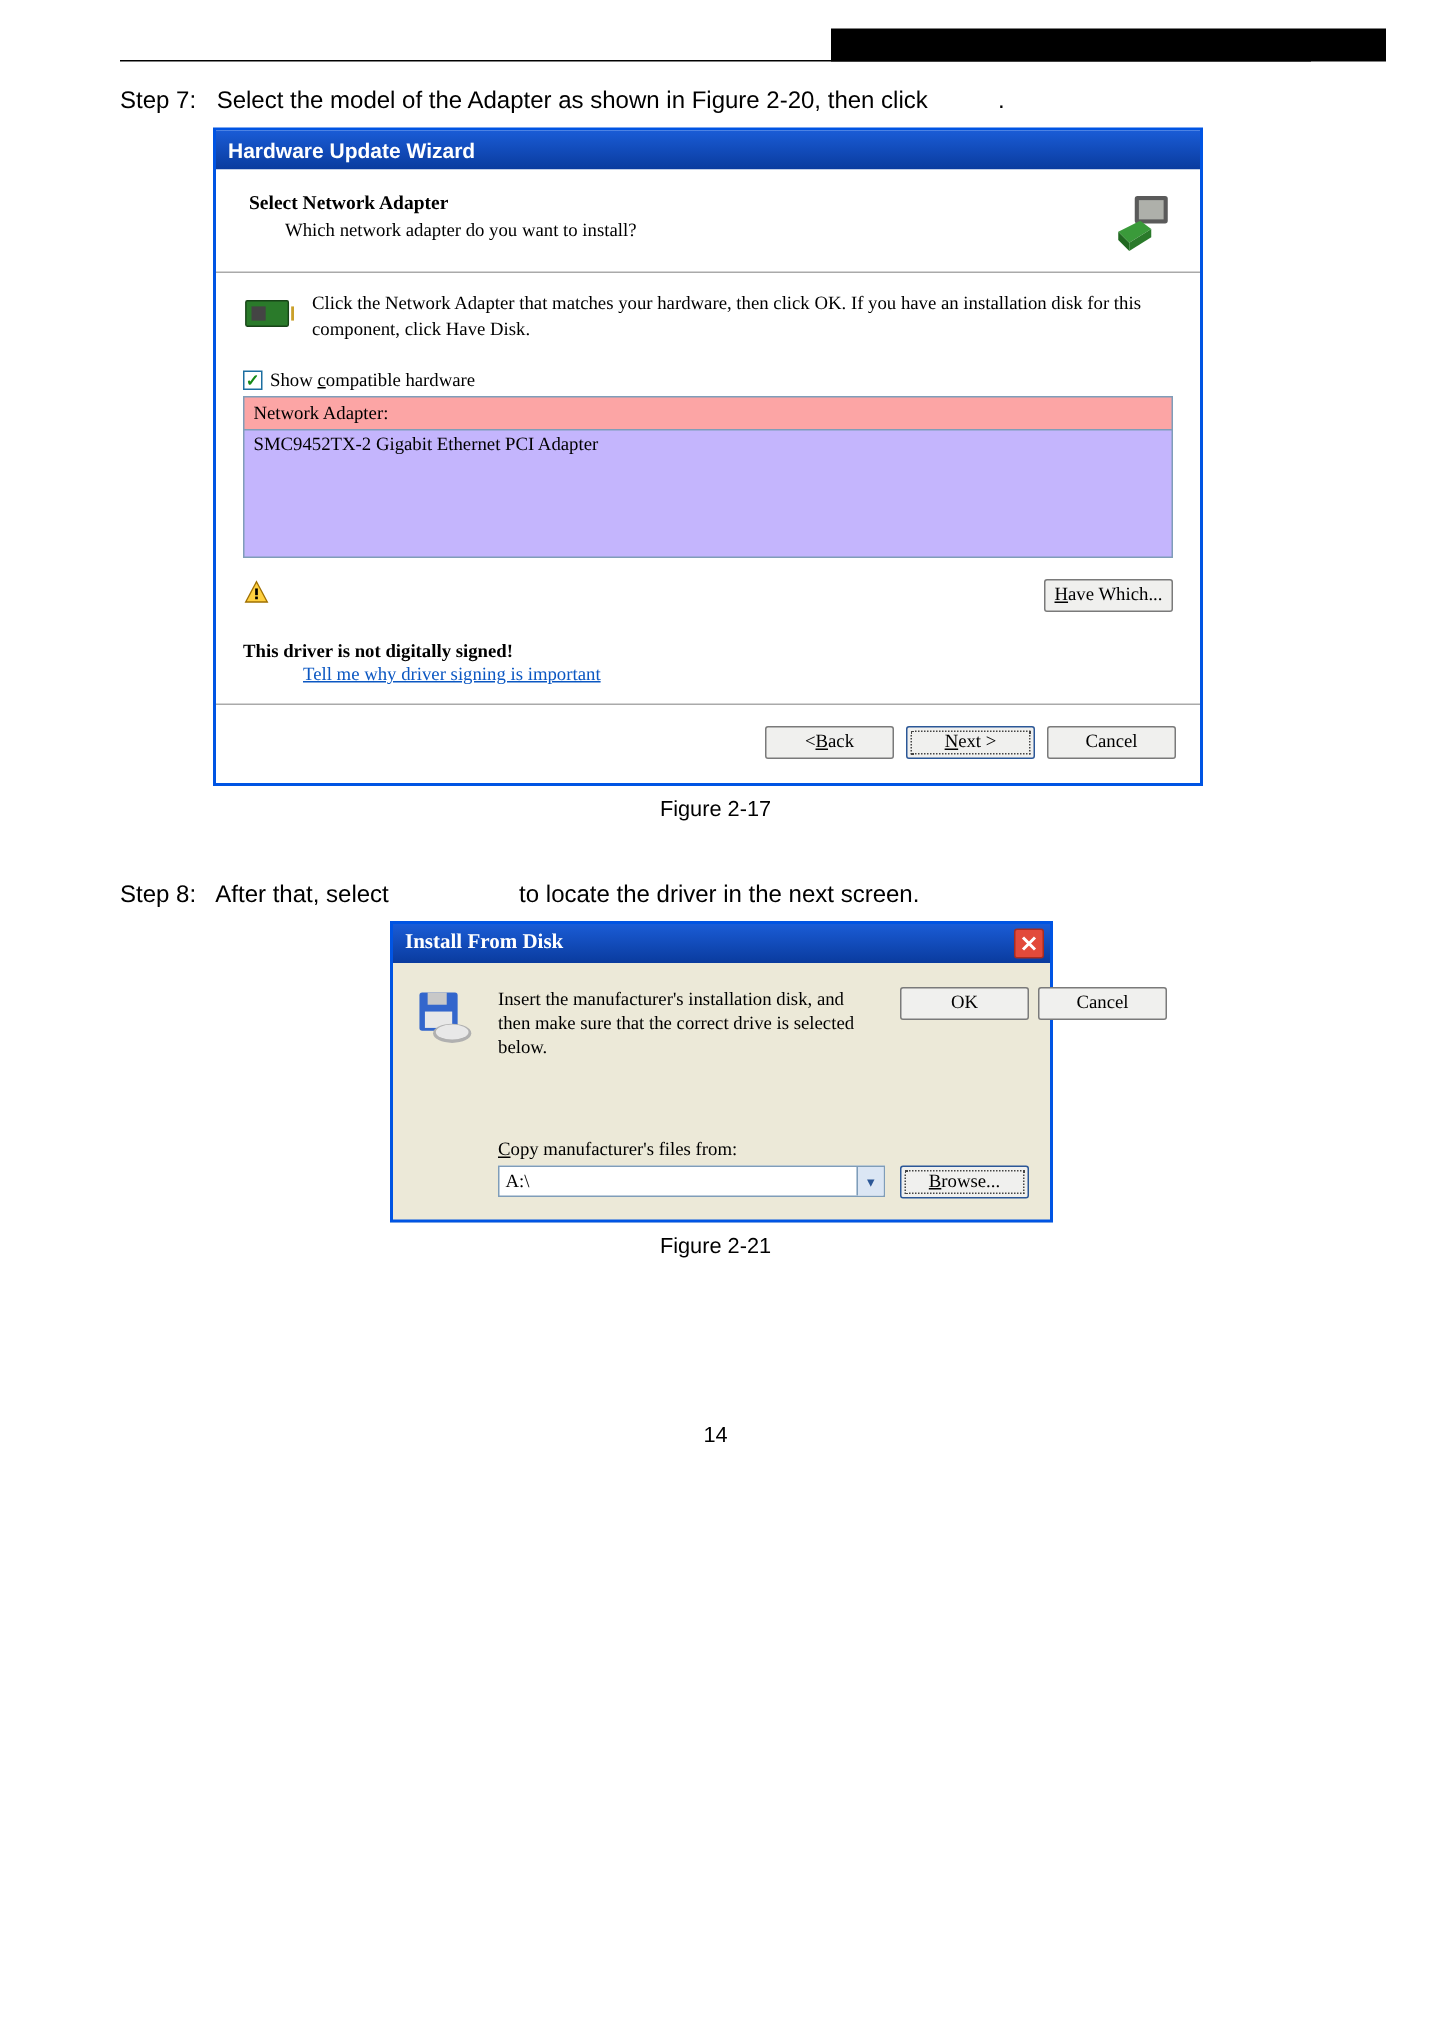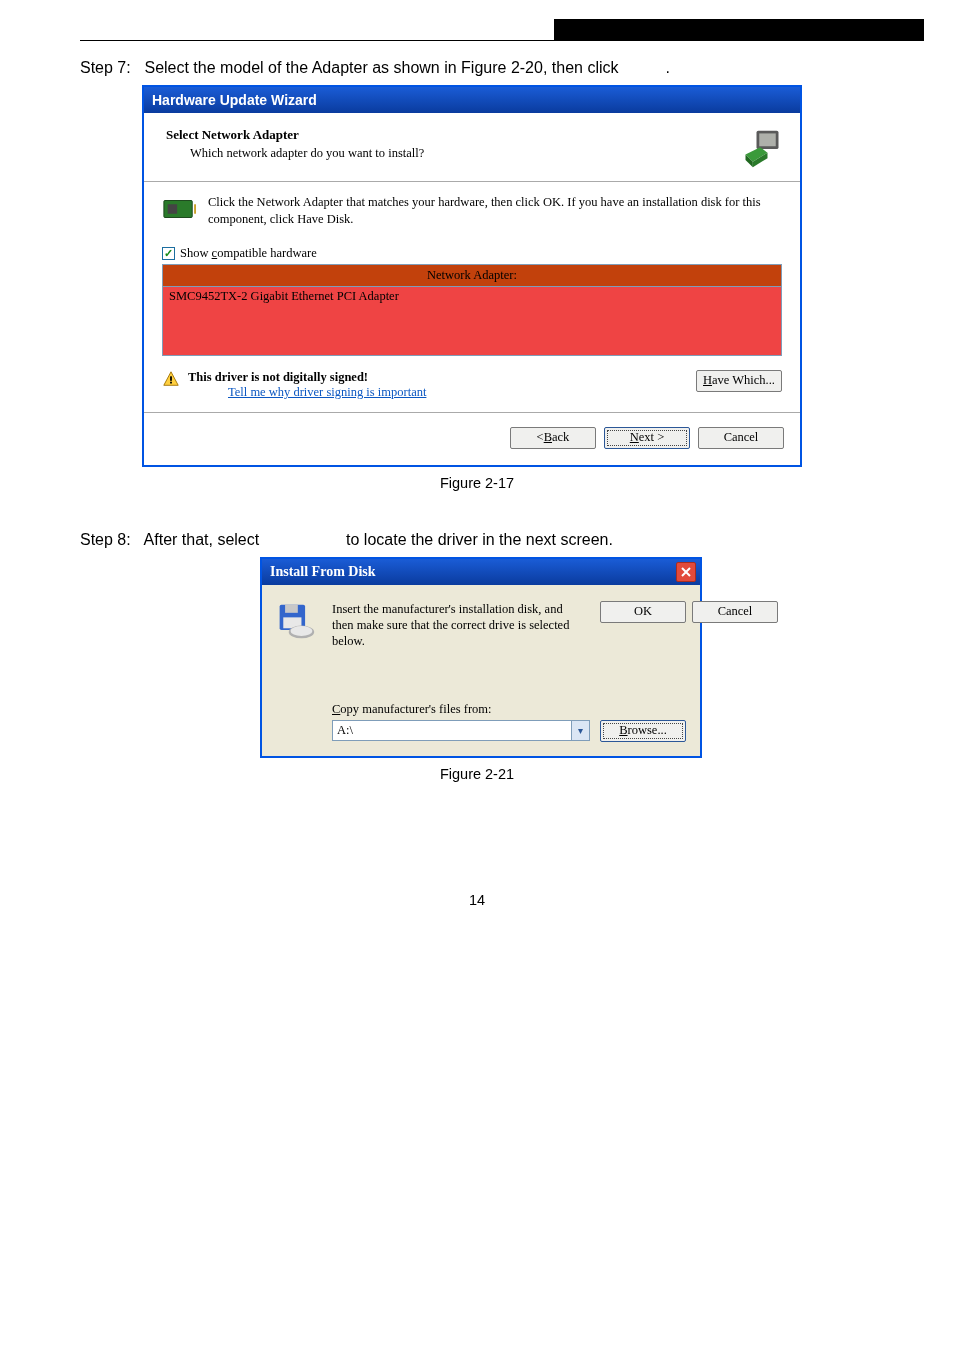--- a/index.html
+++ b/index.html
@@ -16,24 +16,24 @@
   .wz-header-text { }
   .wz-h1 { font: bold 13px Tahoma; }
   .wz-h2 { font: 12.5px Tahoma; margin: 3px 0 0 24px; }
   .header-icon { width: 44px; height: 44px; }
   .wz-inner { padding: 12px 18px 12px 18px; font: 12.5px Tahoma; }
   .info-row { display: flex; gap: 12px; margin-bottom: 18px; }
   .chip-icon { width: 34px; height: 30px; flex-shrink: 0; }
   .info-text { line-height: 1.35; }
   .cb-row { display: flex; align-items: center; gap: 5px; margin-bottom: 3px; }
   .cb { width: 13px; height: 13px; border: 1px solid #1c6ea0; background: #fff; display: inline-flex; align-items: center; justify-content: center; color: #178a17; font-size: 11px; font-weight: bold; }
-  .list-header { border: 1px solid #7f9db9; border-bottom: none; padding: 3px 6px; background: #c2410c; font: 12.5px Tahoma; text-align: center; }
-  .list-box { border: 1px solid #7f9db9; height: 70px; padding: 2px 6px; background: #ef4444; font: 12.5px Tahoma; }
+  .list-header { border: 1px solid #7f9db9; border-bottom: none; padding: 3px 6px; background: #fca5a5; font: 12.5px Tahoma; }
+  .list-box { border: 1px solid #7f9db9; height: 86px; padding: 2px 6px; background: #c4b5fd; font: 12.5px Tahoma; }
   .signed-row { display: flex; justify-content: space-between; align-items: flex-start; margin-top: 14px; }
-  .warn-col { display: flex; gap: 8px; }
+  .warn-col { display: flex; gap: 23px; flex-direction: column; }
   .warn-icon { width: 18px; height: 18px; color: #000; }
   .warn-title { font-weight: bold; }
   .link { color: #0b57c2; text-decoration: underline; cursor: pointer; margin-left: 40px; }
   .btn { font: 12.5px Tahoma; background: #f0f0ee; border: 1px solid #7a7a7a; padding: 1px 0; border-radius: 2px; min-width: 86px; height: 22px; display: inline-flex; align-items: center; justify-content: center; }
   .btn:focus, .btn.default { border: 1px solid #2b5797; outline: 1px dotted #444; outline-offset: -4px; }
   .ul { text-decoration: underline; }
   .wz-footer { border-top: 1px solid #aaa; padding: 14px 16px 16px 16px; display: flex; justify-content: flex-end; gap: 8px; background: #fff; }
   .caption { text-align: center; font: 14.5px Arial; margin: 8px 0 40px 0; }
 
   .dialog-window { width: 442px; margin-left: 180px; border: 2px solid #0054e3; background: #ece9d8; }

